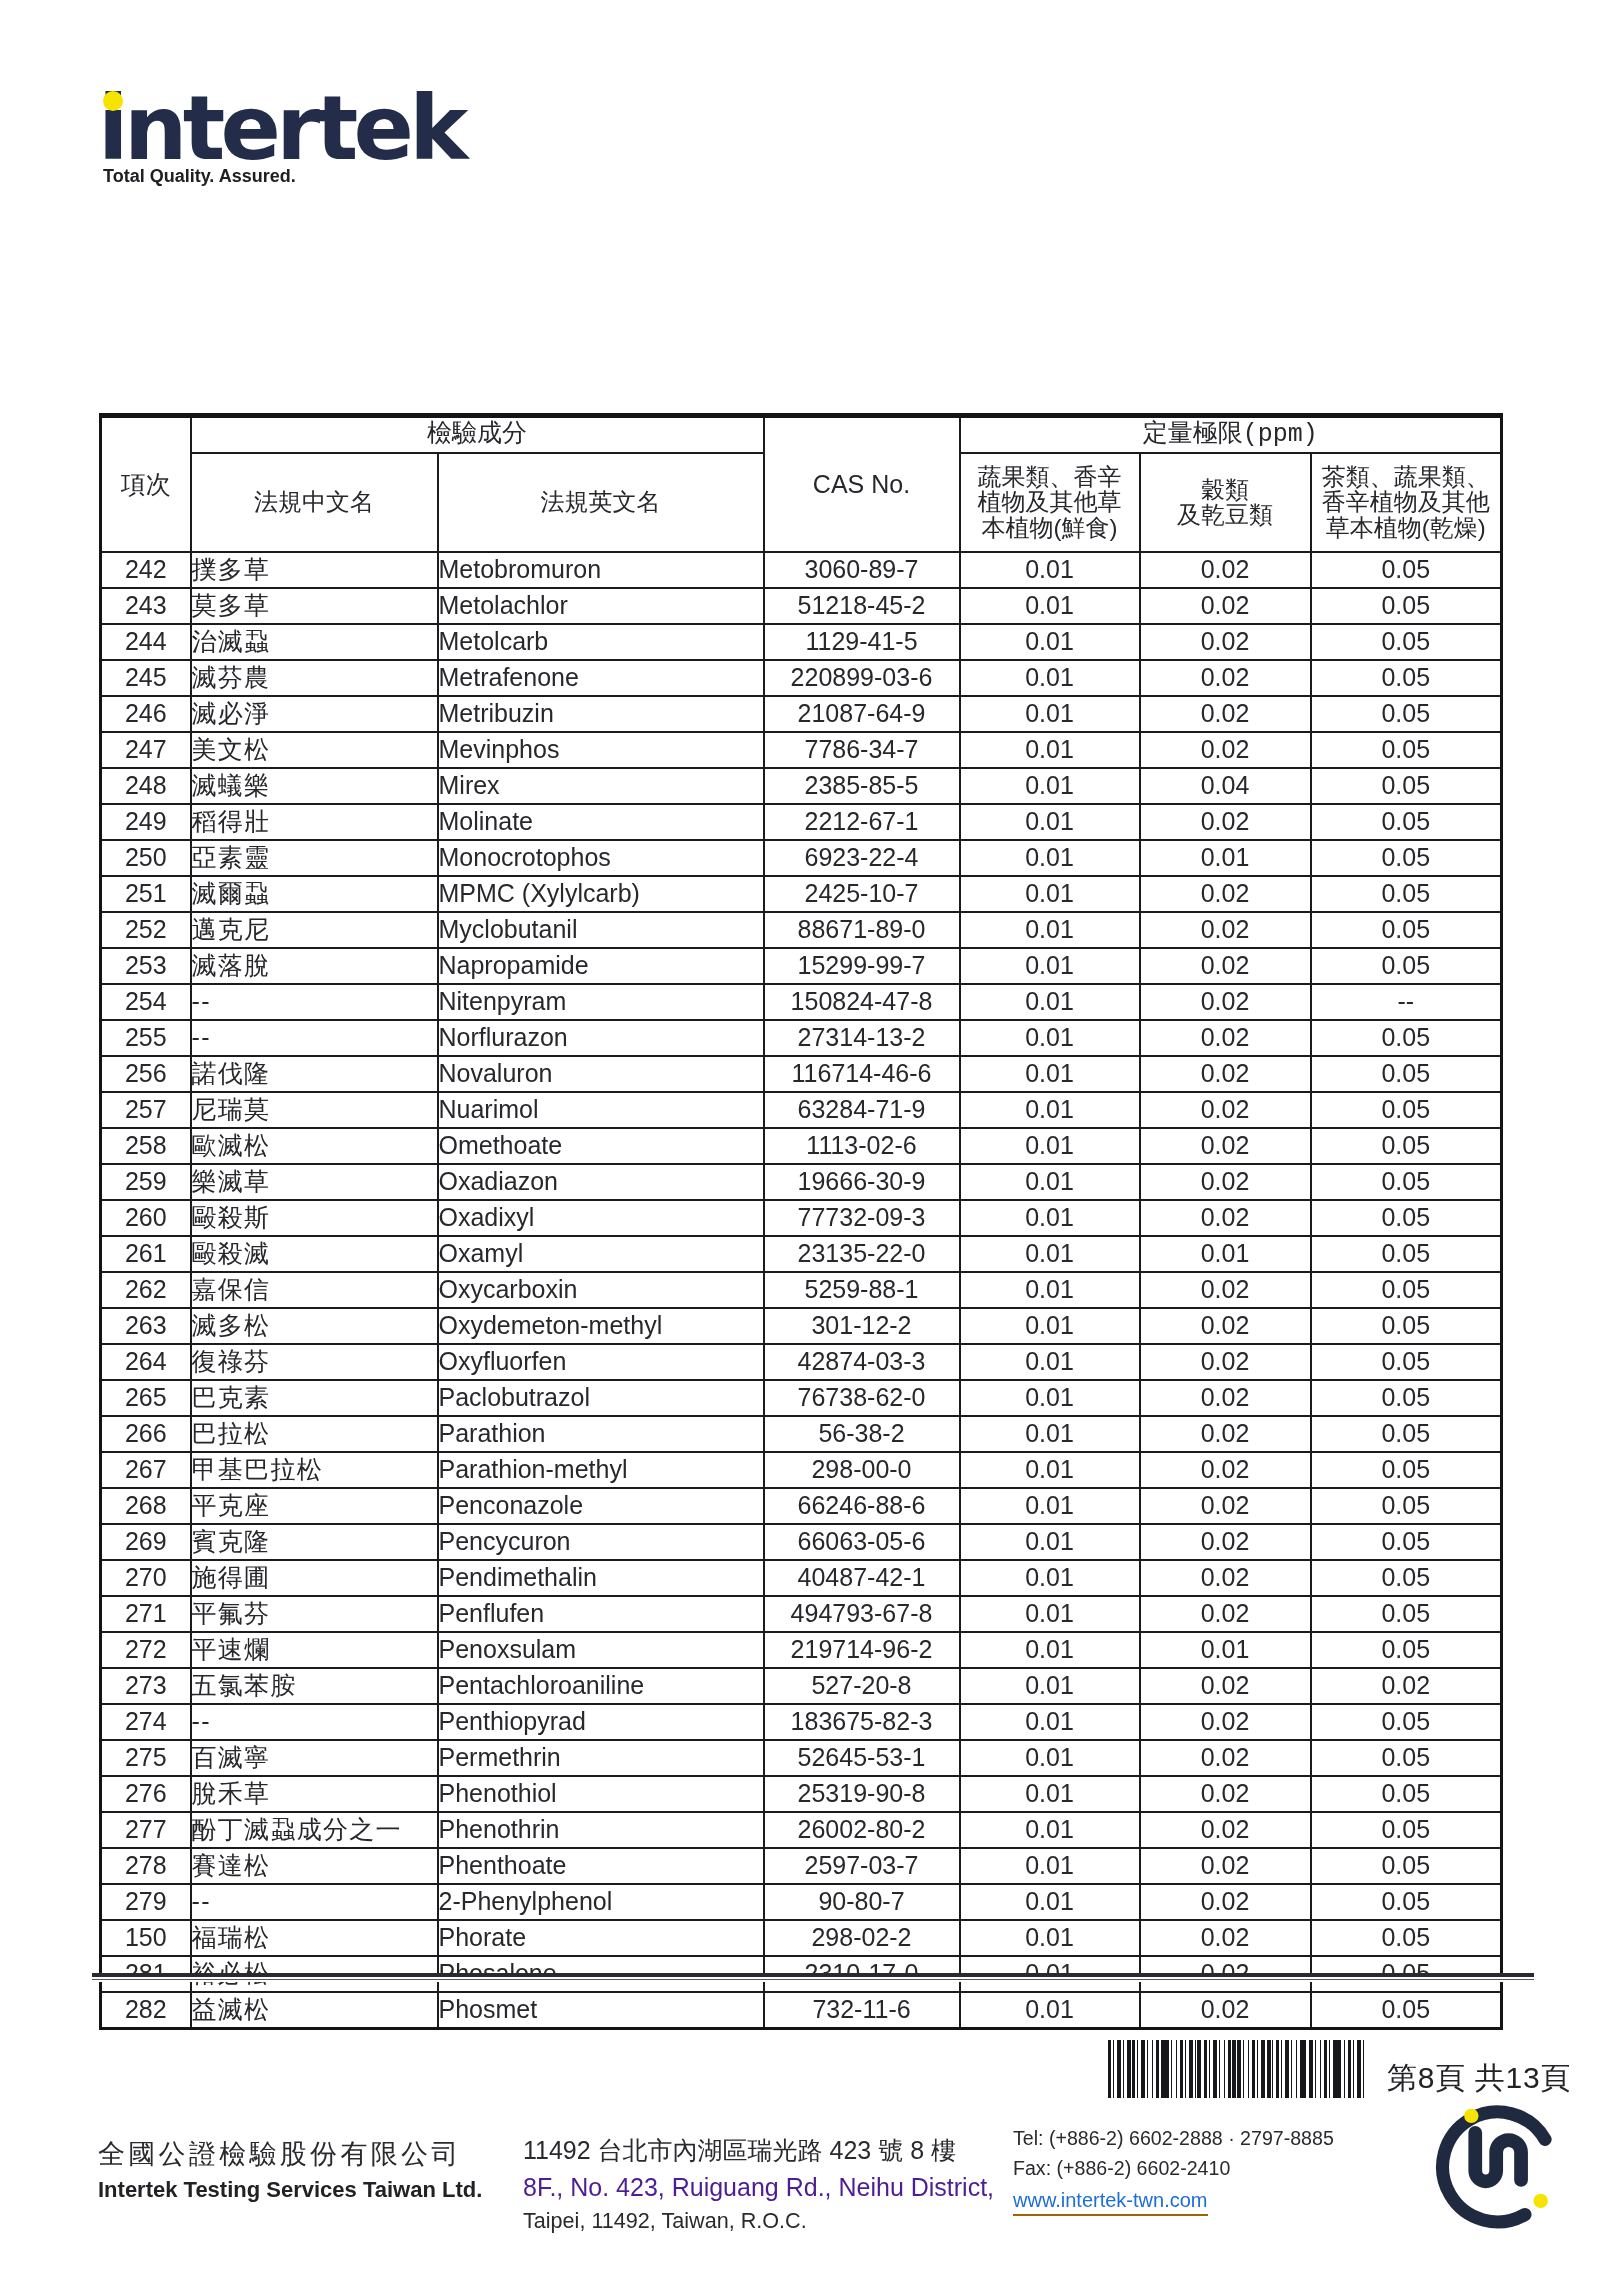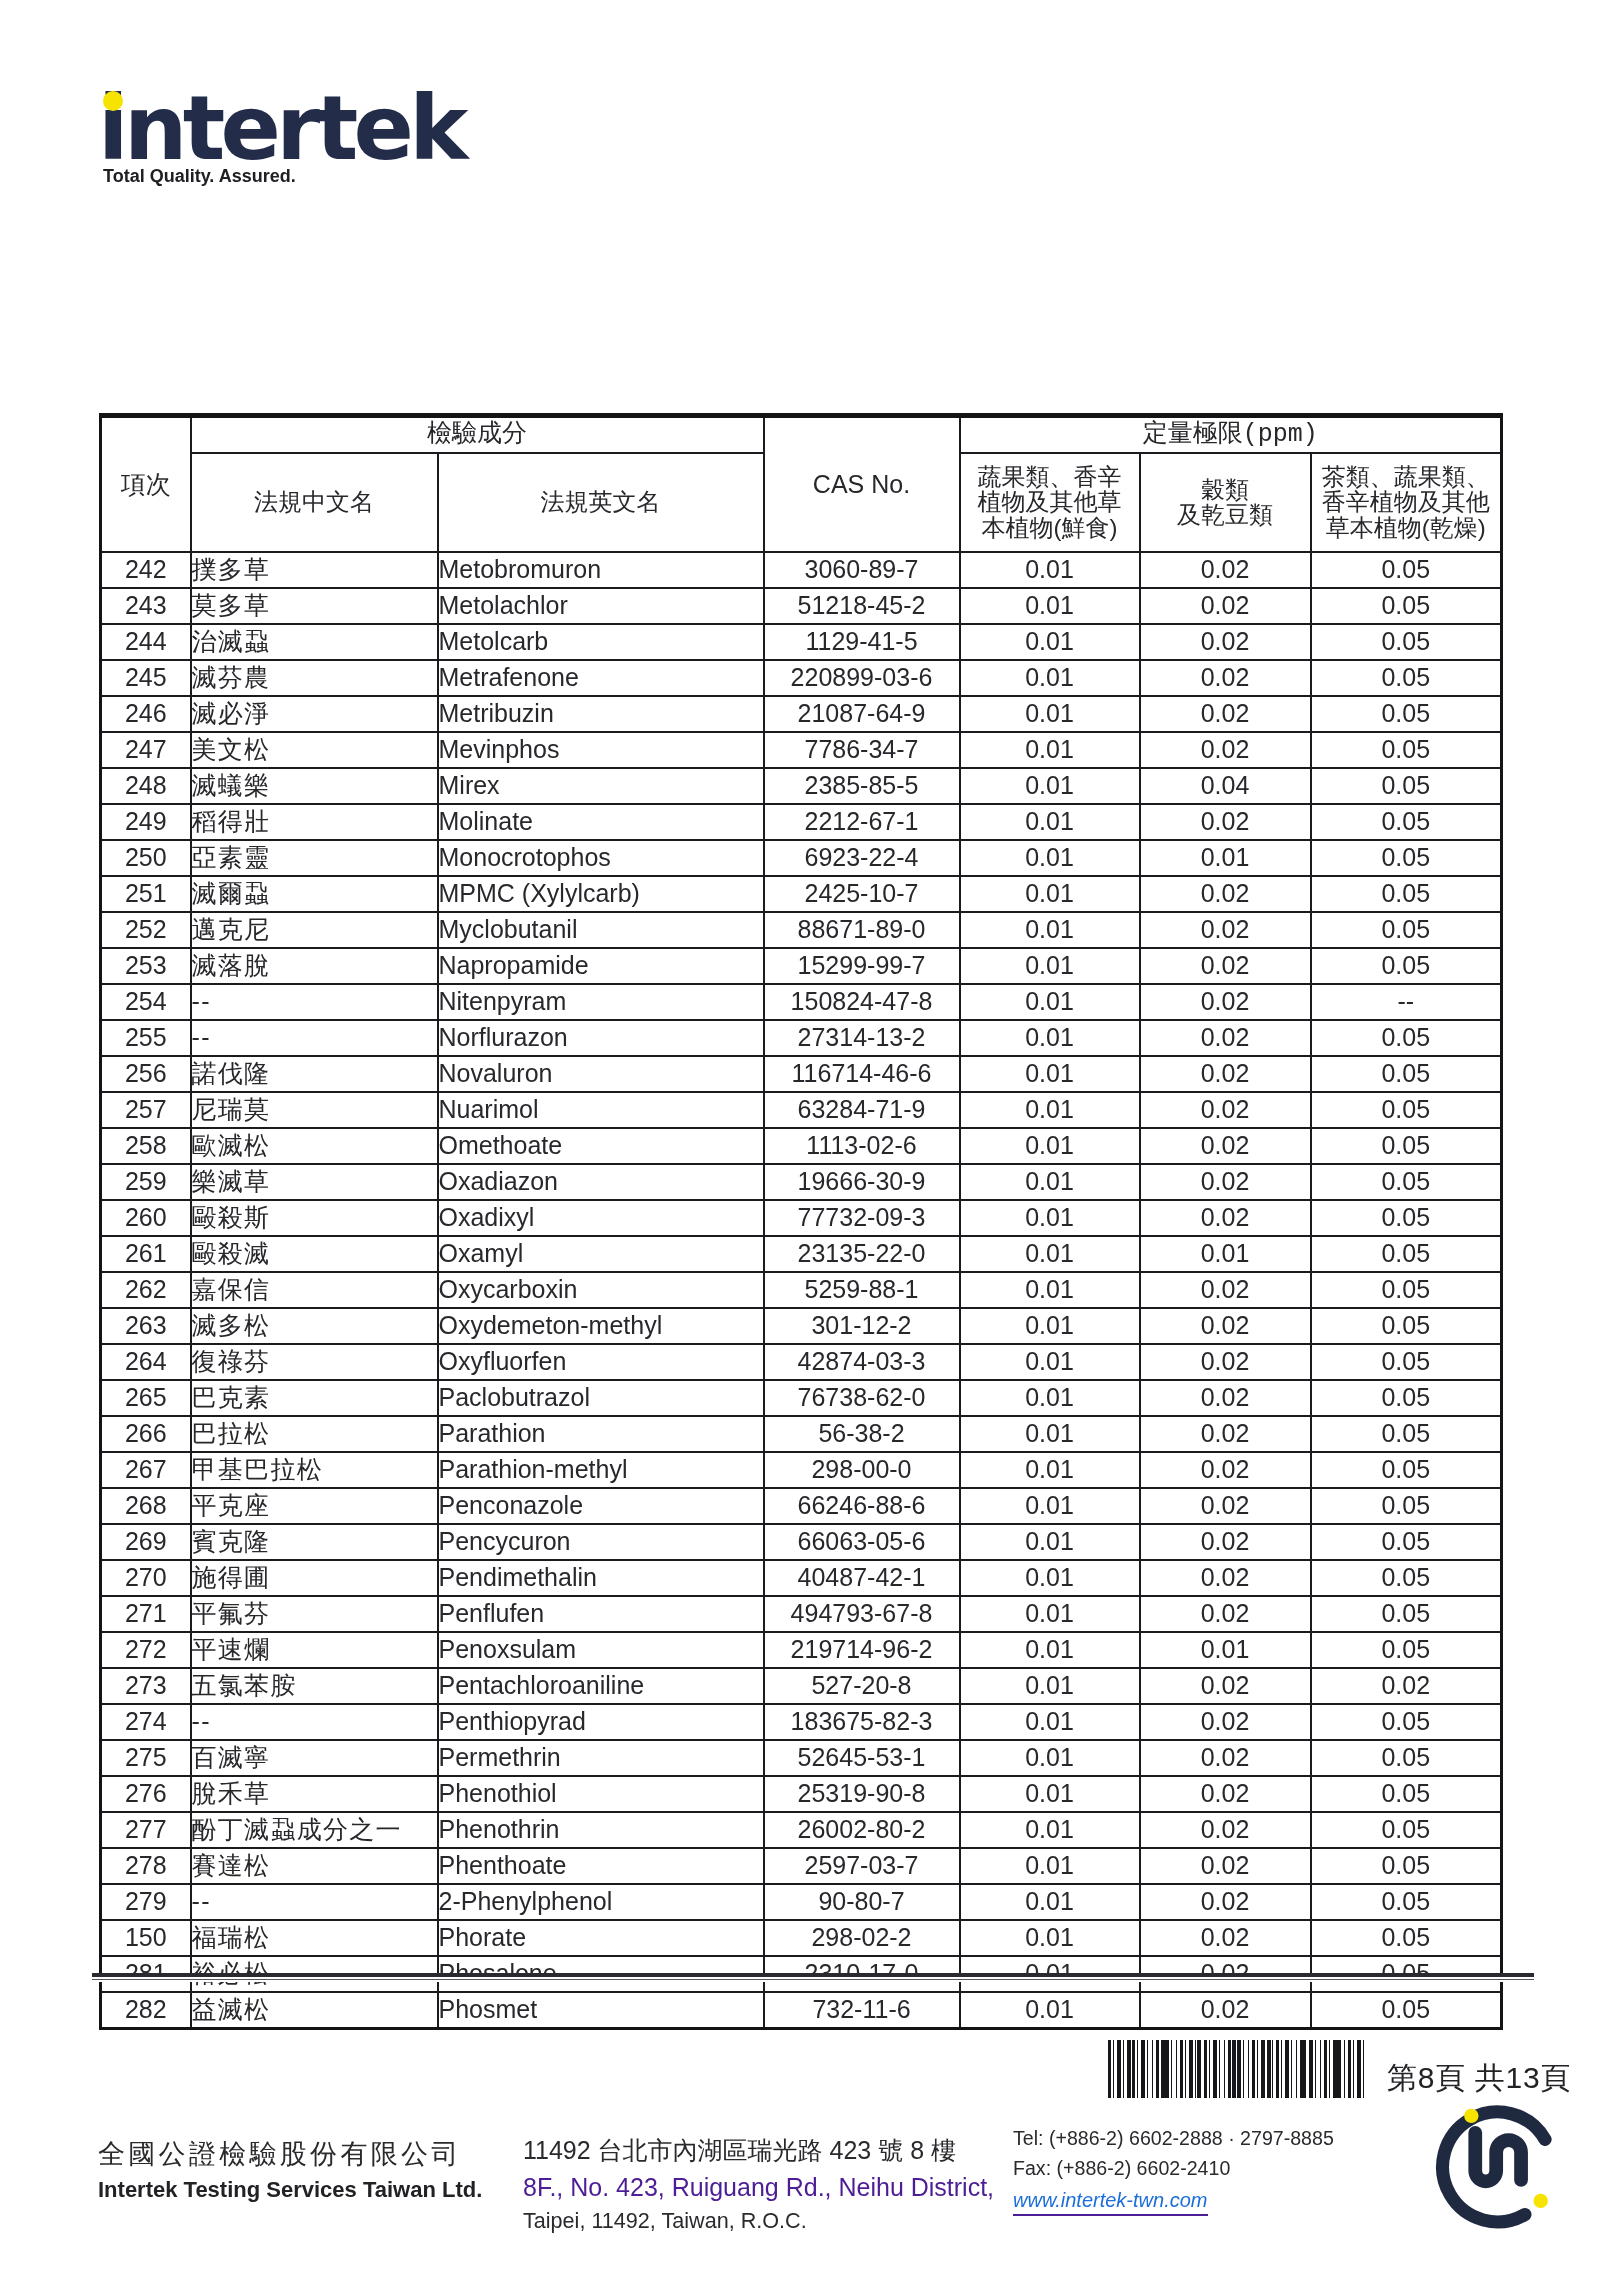--- a/index.html
+++ b/index.html
@@ -49,21 +49,21 @@
 
   
   .f-company-cn{position:absolute;left:98px;top:2100px;font-size:27px;letter-spacing:3.3px;color:#2a2a2e;}
   .f-company-en{position:absolute;left:98px;top:2141px;font-size:22px;font-weight:bold;color:#222226;}
   .f-addr-cn{position:absolute;left:523px;top:2098px;font-size:25px;color:#2a2a2e;}
   .f-addr-en1{position:absolute;left:523px;top:2137px;font-size:25px;color:#4c1d95;}
   .f-addr-en2{position:absolute;left:523px;top:2172px;font-size:21.6px;color:#2a2a2e;text-align:center;}
   .f-tel{position:absolute;left:1013px;top:2091px;font-size:19.6px;color:#2a2a2e;}
   .f-fax{position:absolute;left:1013px;top:2121px;font-size:19.6px;color:#2a2a2e;}
   .f-web{position:absolute;left:1013px;top:2153px;font-size:20px;color:#1c6ed8;
-         border-bottom:2px solid #4c1d95;padding-bottom:2px;text-decoration:none;font-style:italic;}
+         border-bottom:2px solid #a16207;padding-bottom:2px;text-decoration:none;}
   .seal{position:absolute;left:1419px;top:2055px;width:157px;height:157px;}
 </style>
 </head>
 <body>
 
 <div class="page">
 
   <div class="brand">intertek</div>
   <div class="brand-dot"></div>
   <div class="tagline">Total Quality. Assured.</div>

